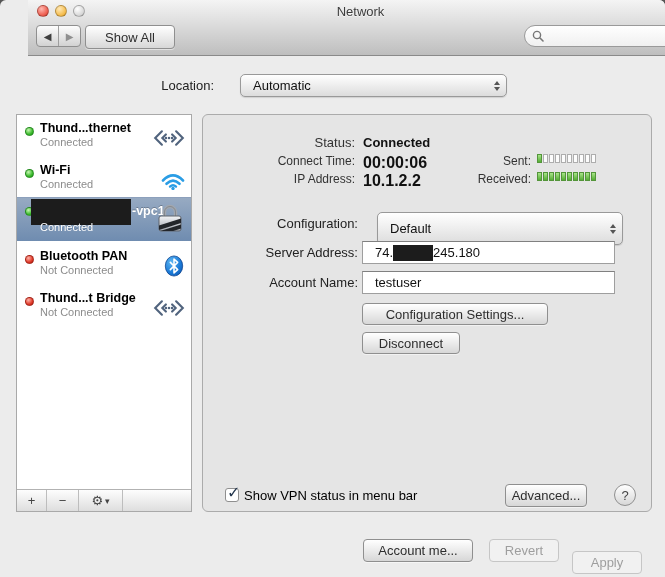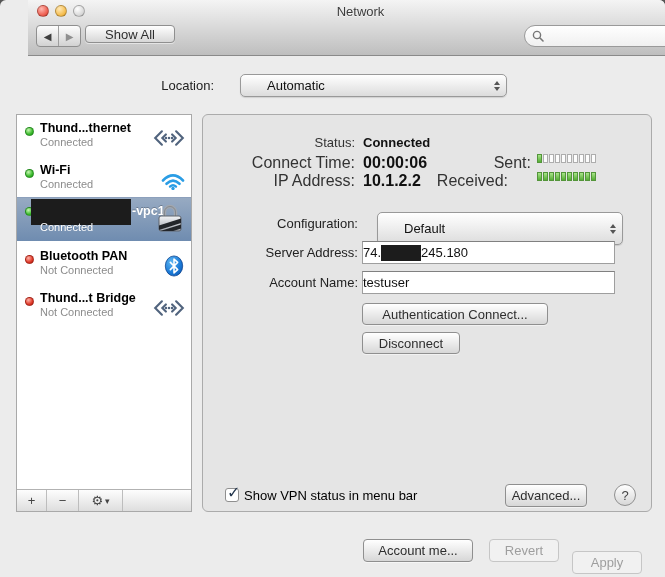--- a/index.html
+++ b/index.html
@@ -15,28 +15,28 @@
   .tl.red{left:9px;background:radial-gradient(circle at 35% 30%,#ffb8b0,#ee5f51 65%,#c93a2c);}
   .tl.yellow{left:27px;background:radial-gradient(circle at 35% 30%,#ffe9b8,#f5bd4f 65%,#d89a27);}
   .tl.gray{left:45px;background:radial-gradient(circle at 35% 30%,#ffffff,#d6d6d6 70%,#b8b8b8);}
   .segctl{position:absolute;left:8px;top:25px;width:45px;height:22px;border:1px solid #8f8f8f;border-radius:4px;
           background:linear-gradient(#fdfdfd,#d2d2d2);display:flex;}
   .segctl .seg-btn{flex:1;display:flex;align-items:center;justify-content:center;font-size:10px;color:#3f3f3f;}
   .segctl .seg-btn + .seg-btn{border-left:1px solid #9e9e9e;color:#8f8f8f;}
   .aqua-btn{border:1px solid #8f8f8f;border-radius:4px;background:linear-gradient(#ffffff,#d7d7d7);
             color:#2e2e2e;font-size:13px;display:flex;align-items:center;justify-content:center;
             box-shadow:0 1px 0 rgba(255,255,255,.5);}
-  #show-all{position:absolute;left:57px;top:25px;width:90px;height:18px;text-align:right;}
+  #show-all{position:absolute;left:57px;top:25px;width:90px;height:24px;text-align:right;}
   #search{position:absolute;left:496px;top:25px;width:160px;height:22px;border:1px solid #9a9a9a;
           border-radius:12px;background:linear-gradient(#ffffff,#f0f0f0);display:flex;align-items:center;padding-left:7px;}
   #search input{border:none;outline:none;background:transparent;font-size:12px;width:125px;margin-left:4px;}
   
   .form-label{position:absolute;font-size:13px;color:#222;text-align:right;}
   .popup{position:absolute;border:1px solid #999;border-radius:5px;background:linear-gradient(#ffffff,#dcdcdc);
-         font-size:13px;color:#111;display:flex;align-items:center;padding-left:26px;
+         font-size:13px;color:#111;display:flex;align-items:center;padding-left:12px;
          box-shadow:0 1px 1px rgba(0,0,0,.12);}
   .stepper{position:absolute;right:6px;top:50%;transform:translateY(-50%);display:flex;flex-direction:column;gap:2px;}
   .tri-up{width:0;height:0;border-left:3.5px solid transparent;border-right:3.5px solid transparent;border-bottom:4.5px solid #555;}
   .tri-down{width:0;height:0;border-left:3.5px solid transparent;border-right:3.5px solid transparent;border-top:4.5px solid #555;}
   
   #sidebar{position:absolute;left:16px;top:114px;width:176px;height:398px;background:#fff;
            border:1px solid #a9a9a9;padding-left:40px;}
   .svc-row{position:absolute;left:0;width:174px;height:42px;}
   .svc-row.selected{background:linear-gradient(#97aac2,#6f8cb0);border-top:1px solid #8ca0bc;text-decoration:underline;}
   .svc-dot{position:absolute;left:8px;top:8px;width:9px;height:9px;border-radius:50%;}
@@ -47,27 +47,27 @@
   .selected .svc-name,.selected .svc-status{color:#fff;text-shadow:0 -1px 0 rgba(0,0,0,.25);}
   .svc-icon{position:absolute;right:6px;top:50%;transform:translateY(-50%);}
   .redact{background:#1c1c1c;display:inline-block;}
   #sidebar-footer{position:absolute;left:0;bottom:0;width:174px;height:22px;
                   background:linear-gradient(#fdfdfd,#dedede);border-top:1px solid #b2b2b2;display:flex;}
   .sbf-cell{height:100%;display:flex;align-items:center;justify-content:center;font-size:13px;color:#444;
             border-right:1px solid #bdbdbd;}
   
   #panel{position:absolute;left:202px;top:114px;width:450px;height:398px;background:#e5e5e5;
          border:1px solid #ababab;border-radius:6px;}
-  .stat-label{position:absolute;font-size:16px;color:#333;text-align:right;}
+  .stat-label{position:absolute;font-size:12px;color:#333;text-align:right;}
   .stat-value{position:absolute;font-size:16px;color:#111;font-weight:bold;}
   .meter{position:absolute;display:flex;}
   .meter .seg{width:5px;height:9px;border:1px solid #adadad;background:#fcfcfc;margin-right:1px;}
   .meter .seg.fill{background:linear-gradient(#a8e589,#55ad35);border-color:#53953a;}
   .tfield{position:absolute;border:1px solid #9e9e9e;border-top-color:#808080;background:#fff;
-          font-size:13px;color:#111;display:flex;align-items:center;padding-left:0;}
+          font-size:13px;color:#111;display:flex;align-items:center;padding-left:12px;}
   .checkbox{position:absolute;width:14px;height:14px;background:#fff;border:1px solid #8f8f8f;border-radius:3px;}
   .checkmark{position:absolute;left:1px;top:-6px;font-size:16px;font-weight:bold;color:#22354c;}
   .round-btn{position:absolute;width:22px;height:22px;border-radius:50%;border:1px solid #8f8f8f;
              background:linear-gradient(#ffffff,#d7d7d7);display:flex;align-items:center;justify-content:center;
              font-size:13px;color:#444;}
   .disabled-btn{background:#f1f1f1;border-color:#c6c6c6;color:#9e9e9e;box-shadow:none;}
   .fine-text{font-size:13px;color:#000;}
 </style>
 </head>
 <body>
@@ -239,21 +239,21 @@
       <span class="seg"></span>
       <span class="seg"></span>
       <span class="seg"></span>
       <span class="seg"></span>
       <span class="seg"></span>
       <span class="seg"></span>
       <span class="seg"></span>
       <span class="seg"></span>
     </span>
 
-  <span class="stat-label" style="left:432px;top:172px;width:76px;">Received:</span>
+  <span class="stat-label" style="left:455px;top:172px;width:76px;">Received:</span>
   <span class="meter" style="left:537px;top:172px;">
       <span class="seg fill"></span>
       <span class="seg fill"></span>
       <span class="seg fill"></span>
       <span class="seg fill"></span>
       <span class="seg fill"></span>
       <span class="seg fill"></span>
       <span class="seg fill"></span>
       <span class="seg fill"></span>
       <span class="seg fill"></span>
@@ -274,21 +274,21 @@
     <span>74.</span>
       <span class="redact" style="width:40px;height:16px;"></span>
       <span>245.180</span>
   </div>
 
   <div class="form-label" style="left:210px;top:275px;width:148px;">Account Name:</div>
   <div class="tfield" style="left:362px;top:271px;width:253px;height:23px;">
     <span>testuser</span>
   </div>
 
-  <div class="aqua-btn" style="position:absolute;left:362px;top:303px;width:186px;height:22px;">Authentication Connect...</div>
+  <div class="aqua-btn" style="position:absolute;left:362px;top:303px;width:186px;height:22px;">Configuration Settings...</div>
   <div class="aqua-btn" style="position:absolute;left:362px;top:332px;width:98px;height:22px;">Disconnect</div>
 
   <span class="checkbox" style="left:225px;top:488px;">
     <span class="checkmark">✓</span>
   </span>
   <span class="fine-text" style="position:absolute;left:244px;top:488px;">Show VPN status in menu bar</span>
   <div class="aqua-btn" style="position:absolute;left:505px;top:484px;width:82px;height:23px;">Advanced...</div>
   <div class="round-btn" style="left:614px;top:484px;">?</div>
 
   <div class="aqua-btn" style="position:absolute;left:363px;top:539px;width:110px;height:23px;">Account me...</div>

